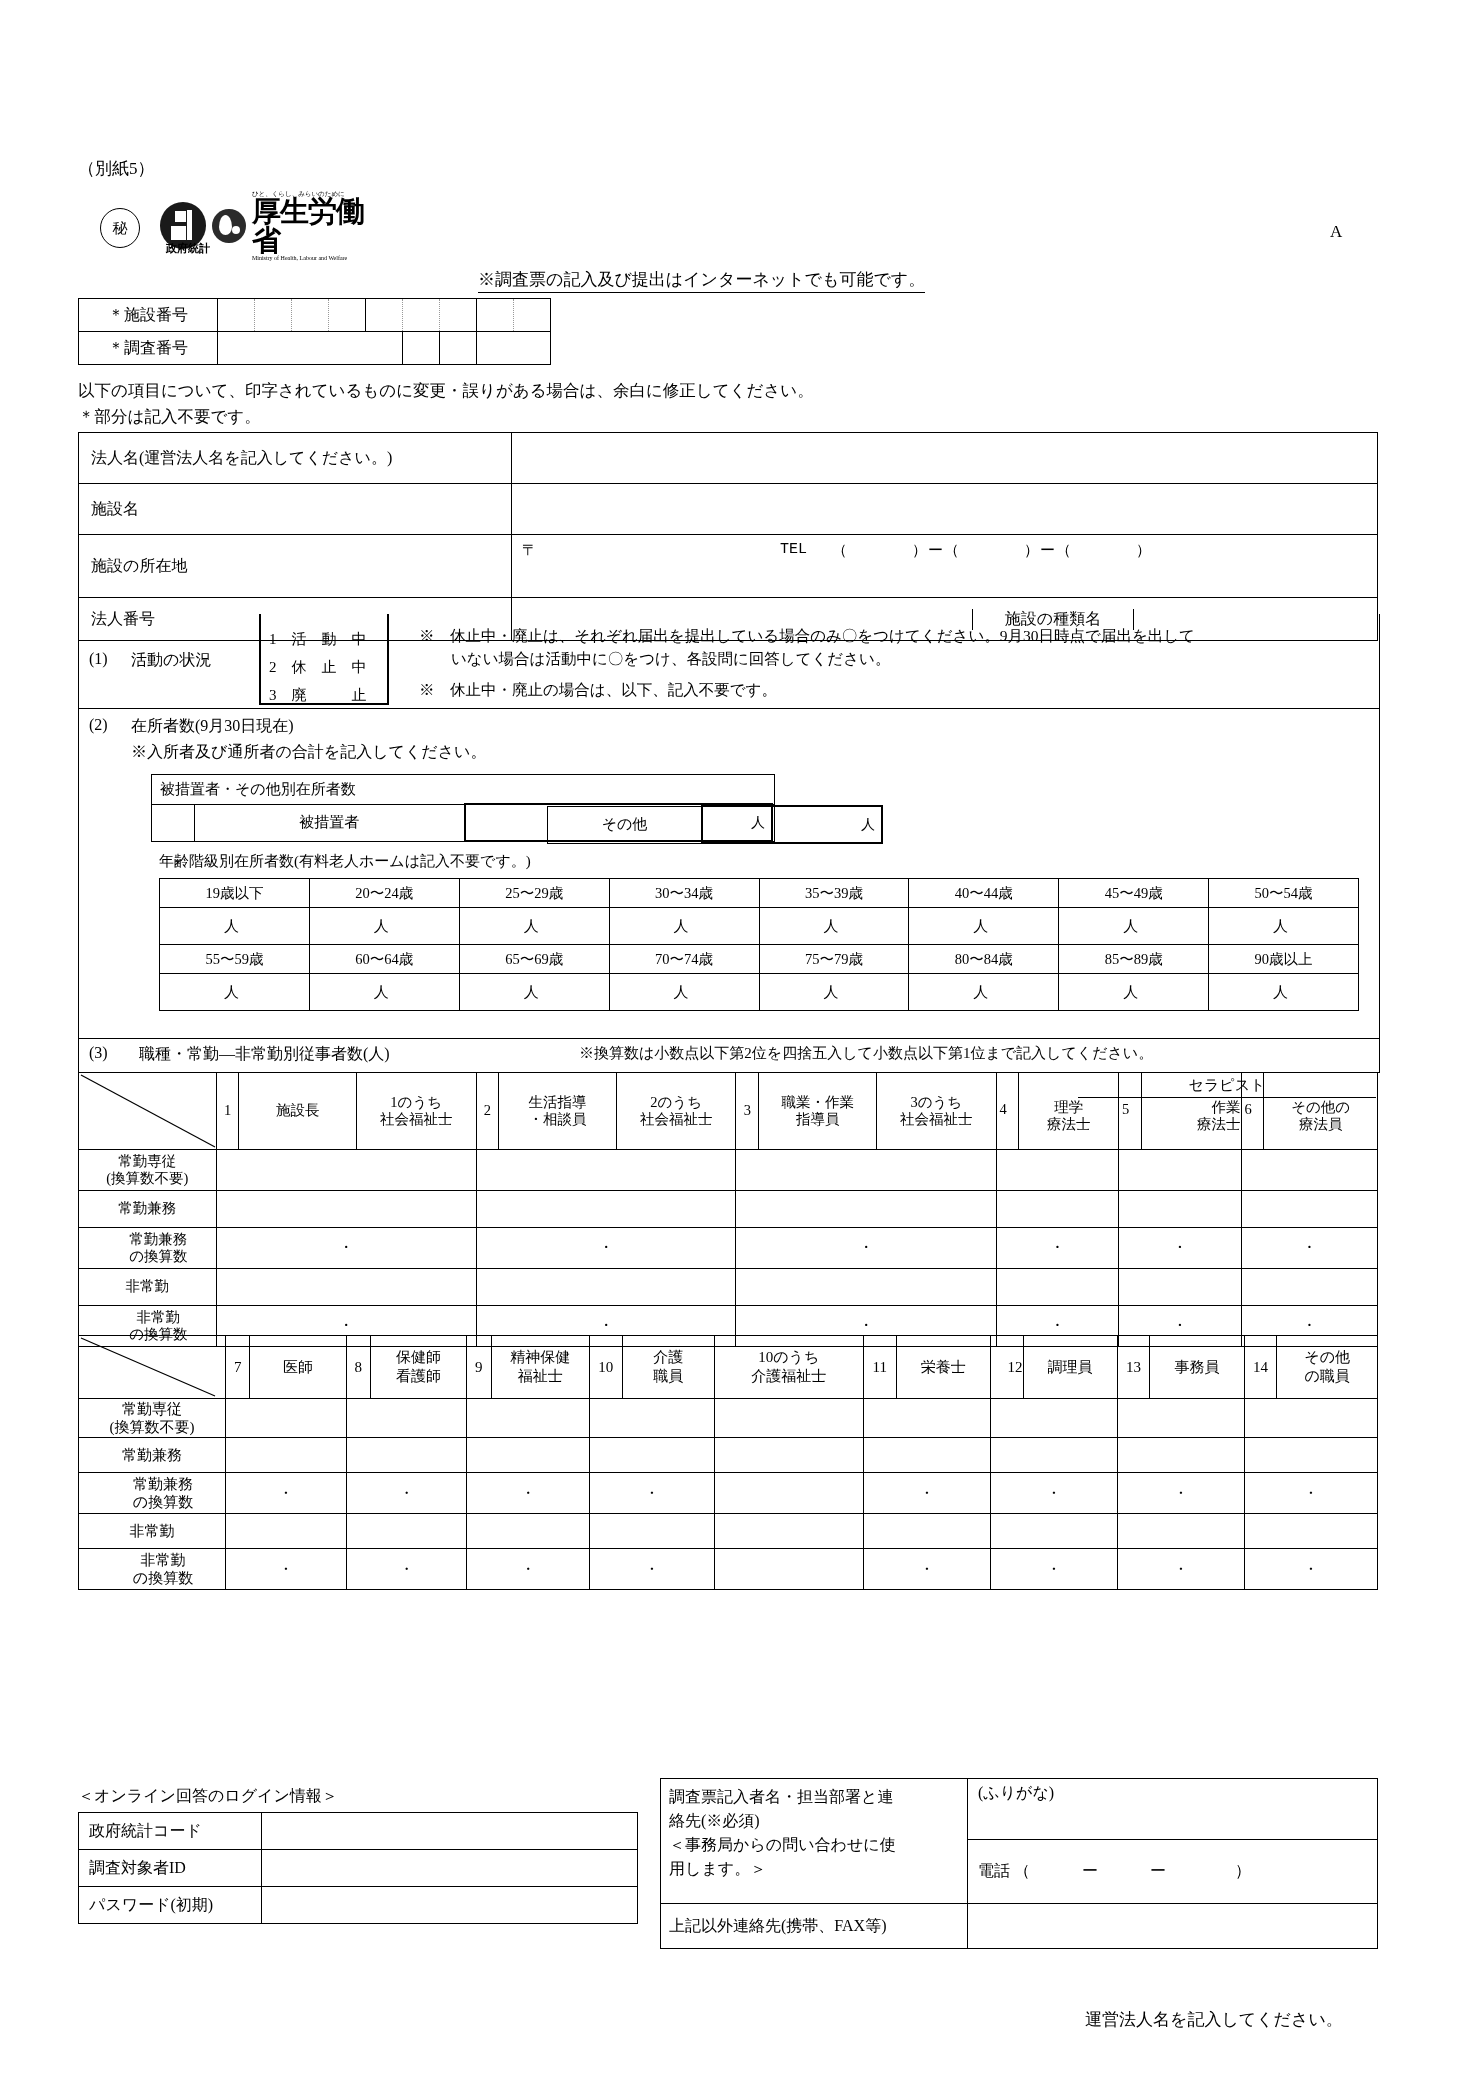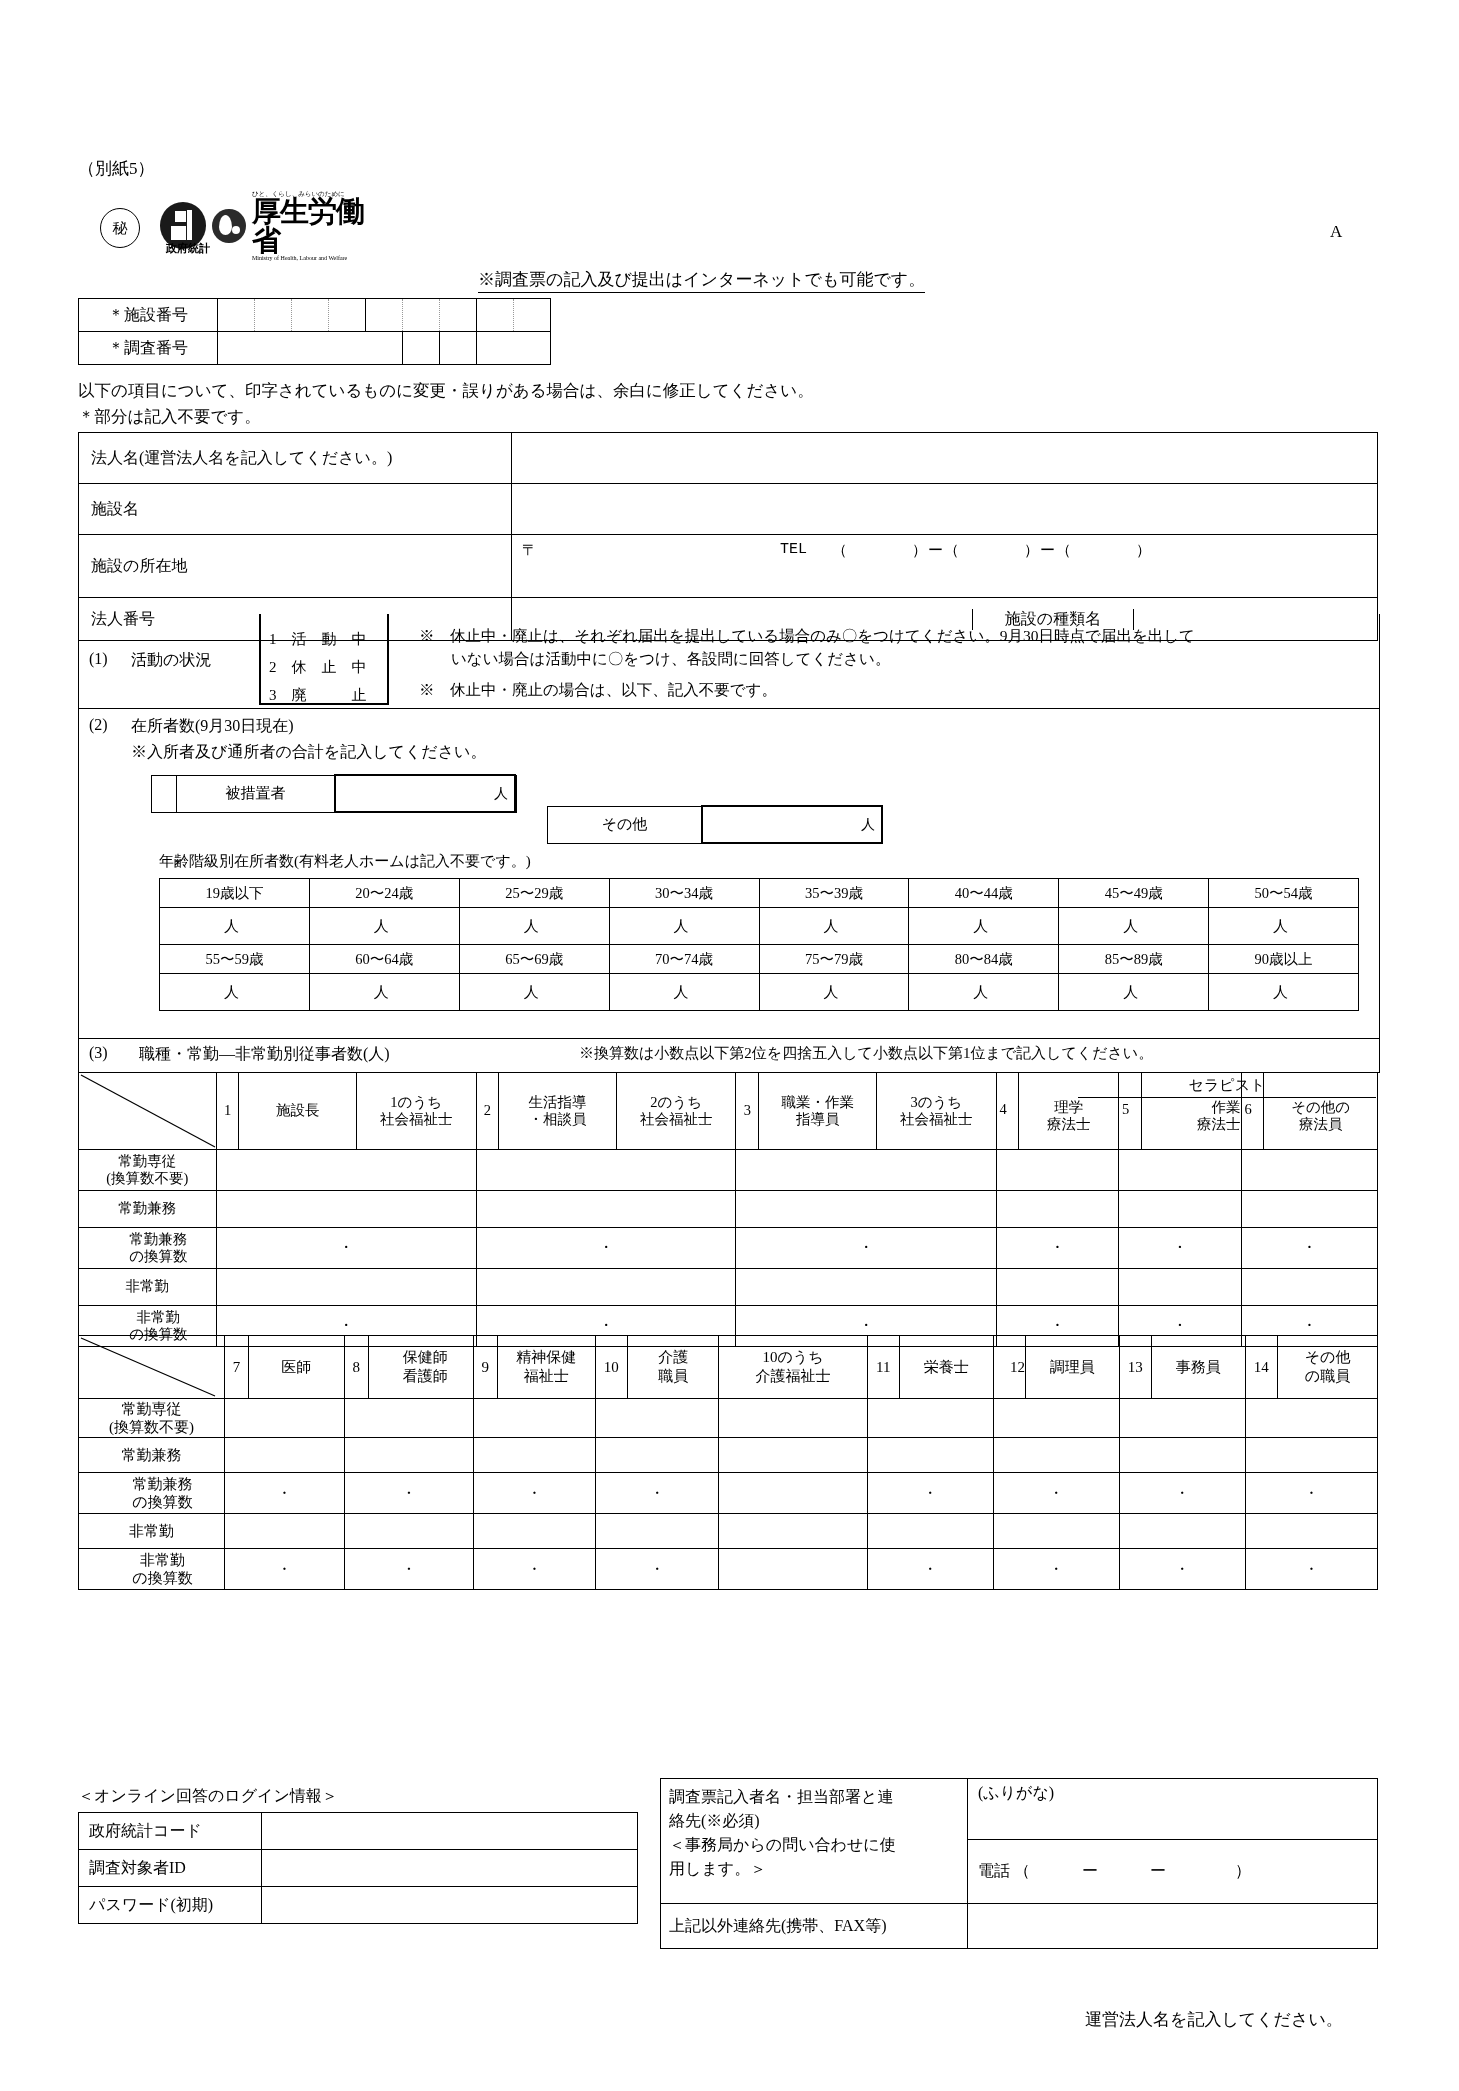--- a/index.html
+++ b/index.html
@@ -206,20 +206,23 @@
   </div>
 
   <div class="abs" style="left:78px;top:708px;width:1300px;height:330px;border:1.6px solid #000;border-top:0;">
     <div class="abs" style="left:10px;top:8px;font-size:16px;">(2)</div>
     <div class="abs" style="left:52px;top:8px;font-size:16px;">在所者数(9月30日現在)</div>
     <div class="abs" style="left:52px;top:34px;font-size:16px;">※入所者及び通所者の合計を記入してください。</div>
 
     <div class="abs" style="left:72px;top:66px;">
       <table class="gt" style="border:1.1px solid #000;">
         <tbody>
+            <tr>
+          <td colspan="4" style="text-align:left;padding:3px 0 3px 8px;height:22px;width:614px;font-size:15px;border-left:0;border-top:0;">被措置者・その他別在所者数</td>
+        </tr>
         <tr>
           <td style="width:24px;border:0;"></td>
           <td style="width:157px;height:36px;">被措置者</td>
           <td class="thick" style="width:172px;text-align:right;padding-right:6px;">
             <span class="unit">人</span>
           </td>
           <td style="width:0;border:0;"></td>
         </tr>
       </tbody>
         </table>
@@ -403,21 +406,21 @@
       <tbody>
           <tr>
         <td class="diag" style="width:138px;height:62px;border-left:0;position:relative;">
           <svg width="138" height="62">
                 <line x1="2" y1="2" x2="136" y2="60" stroke="#000" stroke-width="1.2"></line>
               </svg>
         </td>
         <td style="width:22px;">7</td>
         <td style="width:90px;"><span style="white-space:pre-line">医師</span></td>
         <td style="width:22px;">8</td>
-        <td style="width:90px;padding-left:9px;"><span style="white-space:pre-line">保健師
+        <td style="width:90px;"><span style="white-space:pre-line">保健師
 看護師</span></td>
         <td style="width:22px;">9</td>
         <td style="width:92px;"><span style="white-space:pre-line">精神保健
 福祉士</span></td>
         <td style="width:30px;">10</td>
         <td style="width:86px;"><span style="white-space:pre-line">介護
 職員</span></td>
         <td style="width:140px;"><span style="white-space:pre-line">10のうち
 介護福祉士</span></td>
         <td style="width:30px;">11</td>

